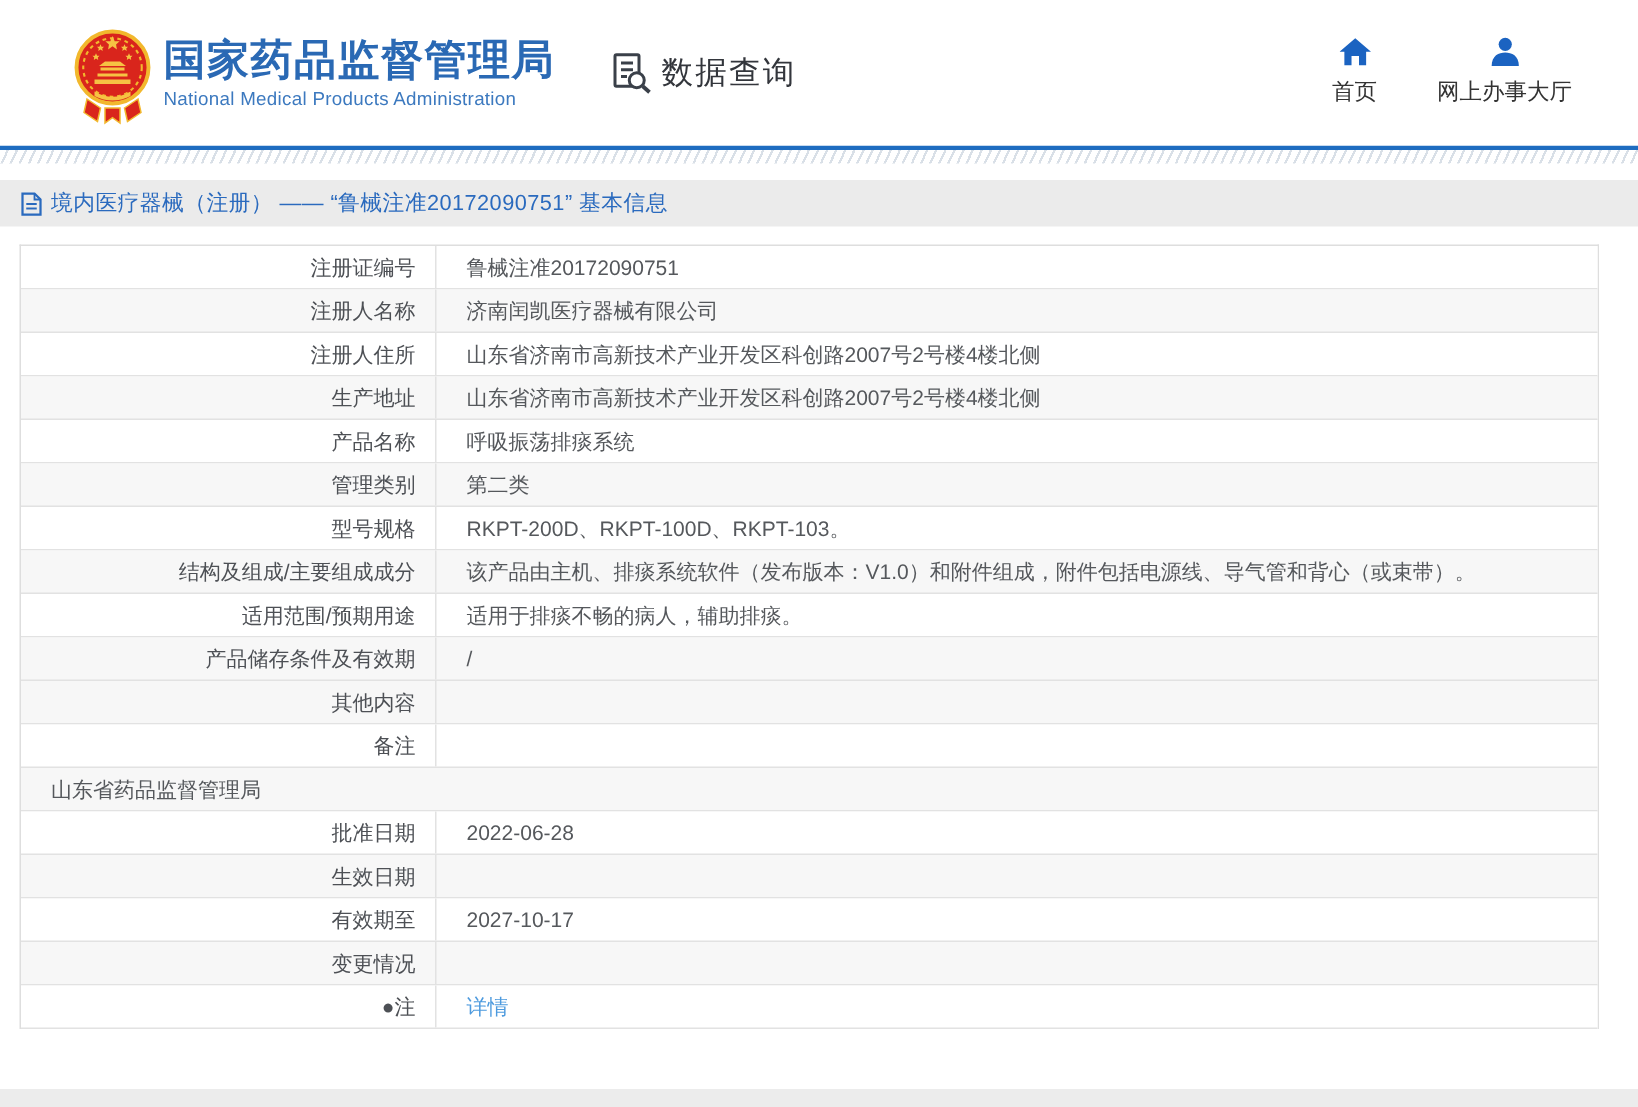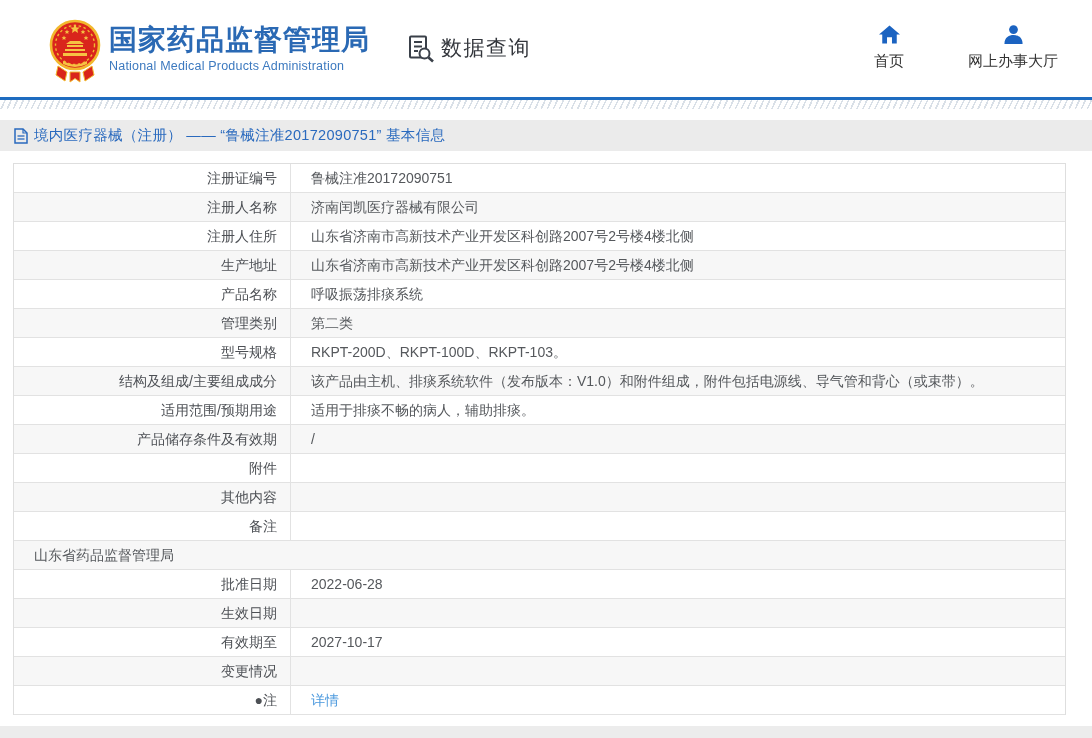--- a/index.html
+++ b/index.html
@@ -9,21 +9,21 @@
   
   .header { height:97px; display:flex; align-items:center; position:relative; background:#fff;padding-left:41px; }
   .brand { display:flex; align-items:center; margin-left:8px; cursor:pointer; }
   .emblem { width:52px; height:68px; margin-top:4px; }
   .brand-text { margin-left:8px; }
   .org-zh { font-size:28px; font-weight:bold; color:var(--brand-blue,#2a69b4); letter-spacing:1px; line-height:1.15; }
   .org-en { font-size:12.5px; color:var(--brand-blue-light,#3c79bf); margin-top:3px; letter-spacing:0.2px; }
   .query { display:flex; align-items:flex-start; margin-left:36px; cursor:pointer; }
   .query svg { width:30px; height:30px; }
   .query-label { font-size:21px; color:#33363c; letter-spacing:1.5px; margin-left:5px; font-weight:500; }
-  .top-nav { position:absolute; right:34px; top:24px; display:flex; gap:64px; }
+  .top-nav { position:absolute; right:44px; top:24px; display:flex; gap:40px; }
   .nav-item { display:flex; flex-direction:column; align-items:center; cursor:pointer; }
   .nav-item svg { height:21px; }
   .nav-label { font-size:15px; color:#333; margin-top:7px; white-space:nowrap; }
 
   
   .blue-line { height:3px; background:var(--divider-blue,#1e6cc0); }
   .stripe-band { height:9px; background:repeating-linear-gradient(115deg,#ffffff 0 4px,#ccd5df 4px 5.5px); opacity:.75; }
 
   
   .breadcrumb-bar { margin-top:11px; height:31px; background:#ebebeb; display:flex; align-items:center; padding-left:14px; }
@@ -151,24 +151,20 @@
       <div class="cell value">该产品由主机、排痰系统软件（发布版本：V1.0）和附件组成，附件包括电源线、导气管和背心（或束带）。</div>
     </div>
     <div class="row">
       <div class="cell label">适用范围/预期用途</div>
       <div class="cell value">适用于排痰不畅的病人，辅助排痰。</div>
     </div>
     <div class="row alt">
       <div class="cell label">产品储存条件及有效期</div>
       <div class="cell value">/</div>
     </div>
-    <div class="row">
-      <div class="cell label">附件</div>
-      <div class="cell value"></div>
-    </div>
     <div class="row alt">
       <div class="cell label">其他内容</div>
       <div class="cell value"></div>
     </div>
     <div class="row">
       <div class="cell label">备注</div>
       <div class="cell value"></div>
     </div>
     <div class="row alt">
       <div class="cell value">山东省药品监督管理局</div>

